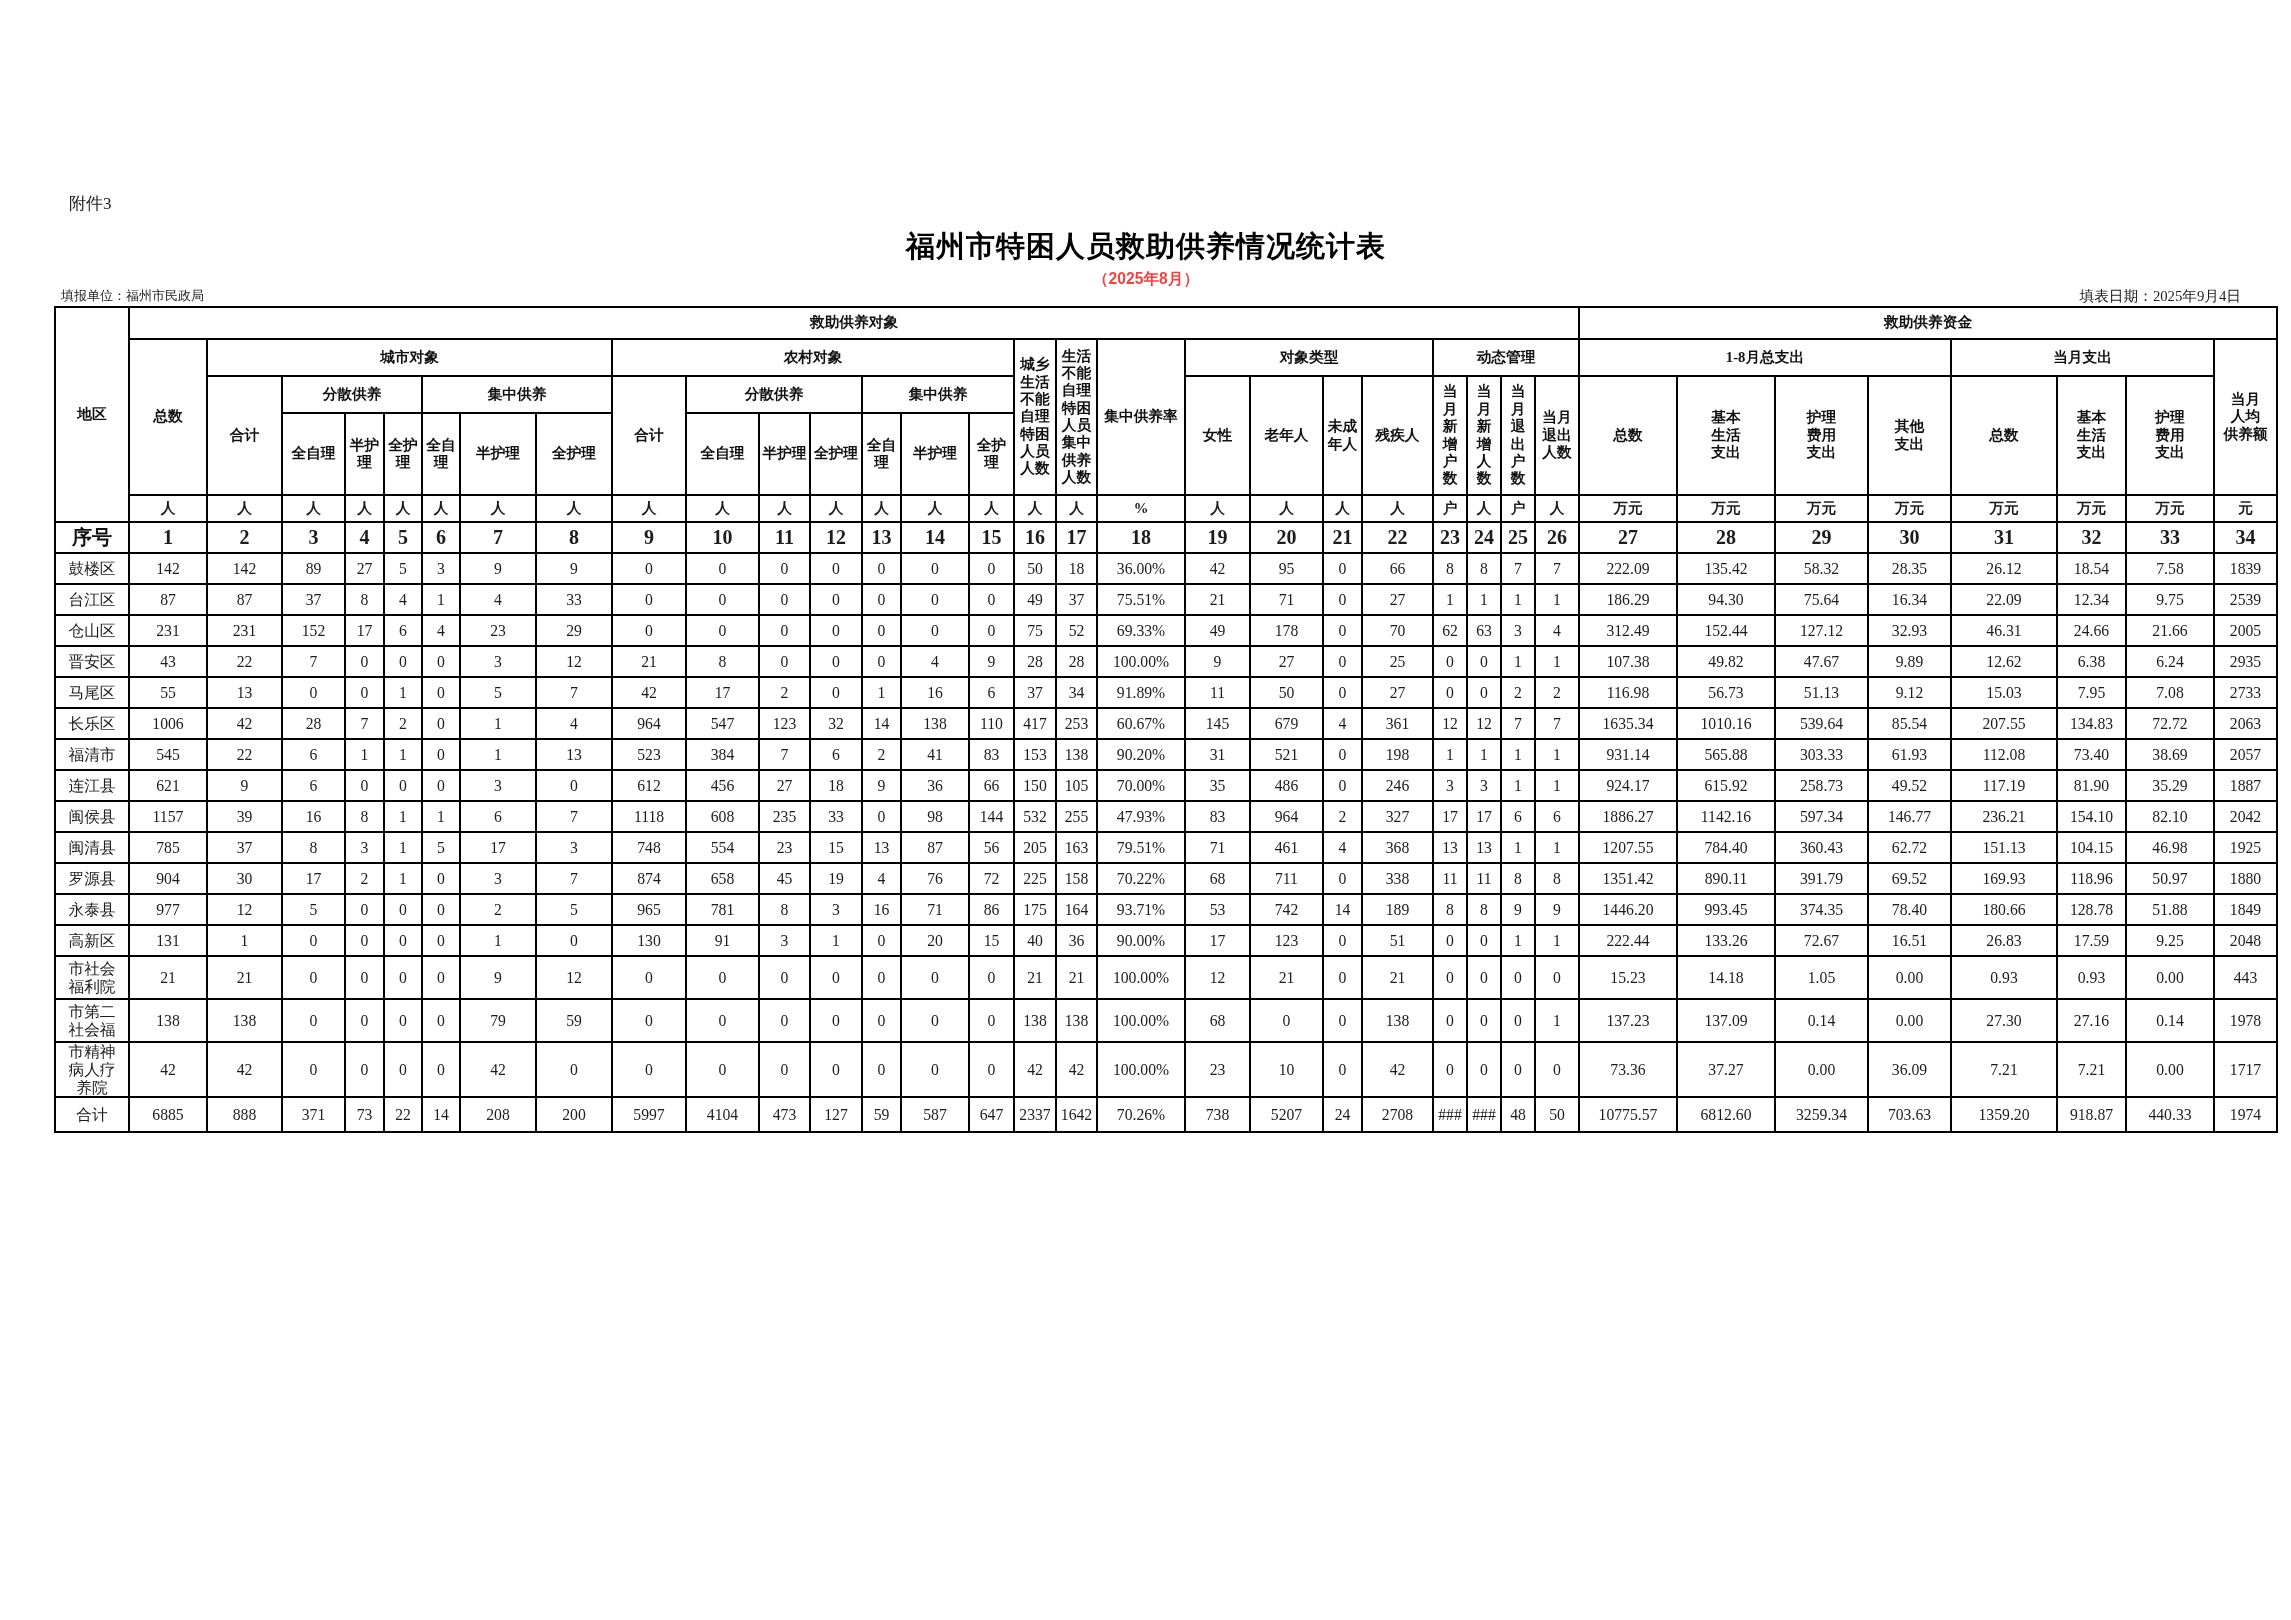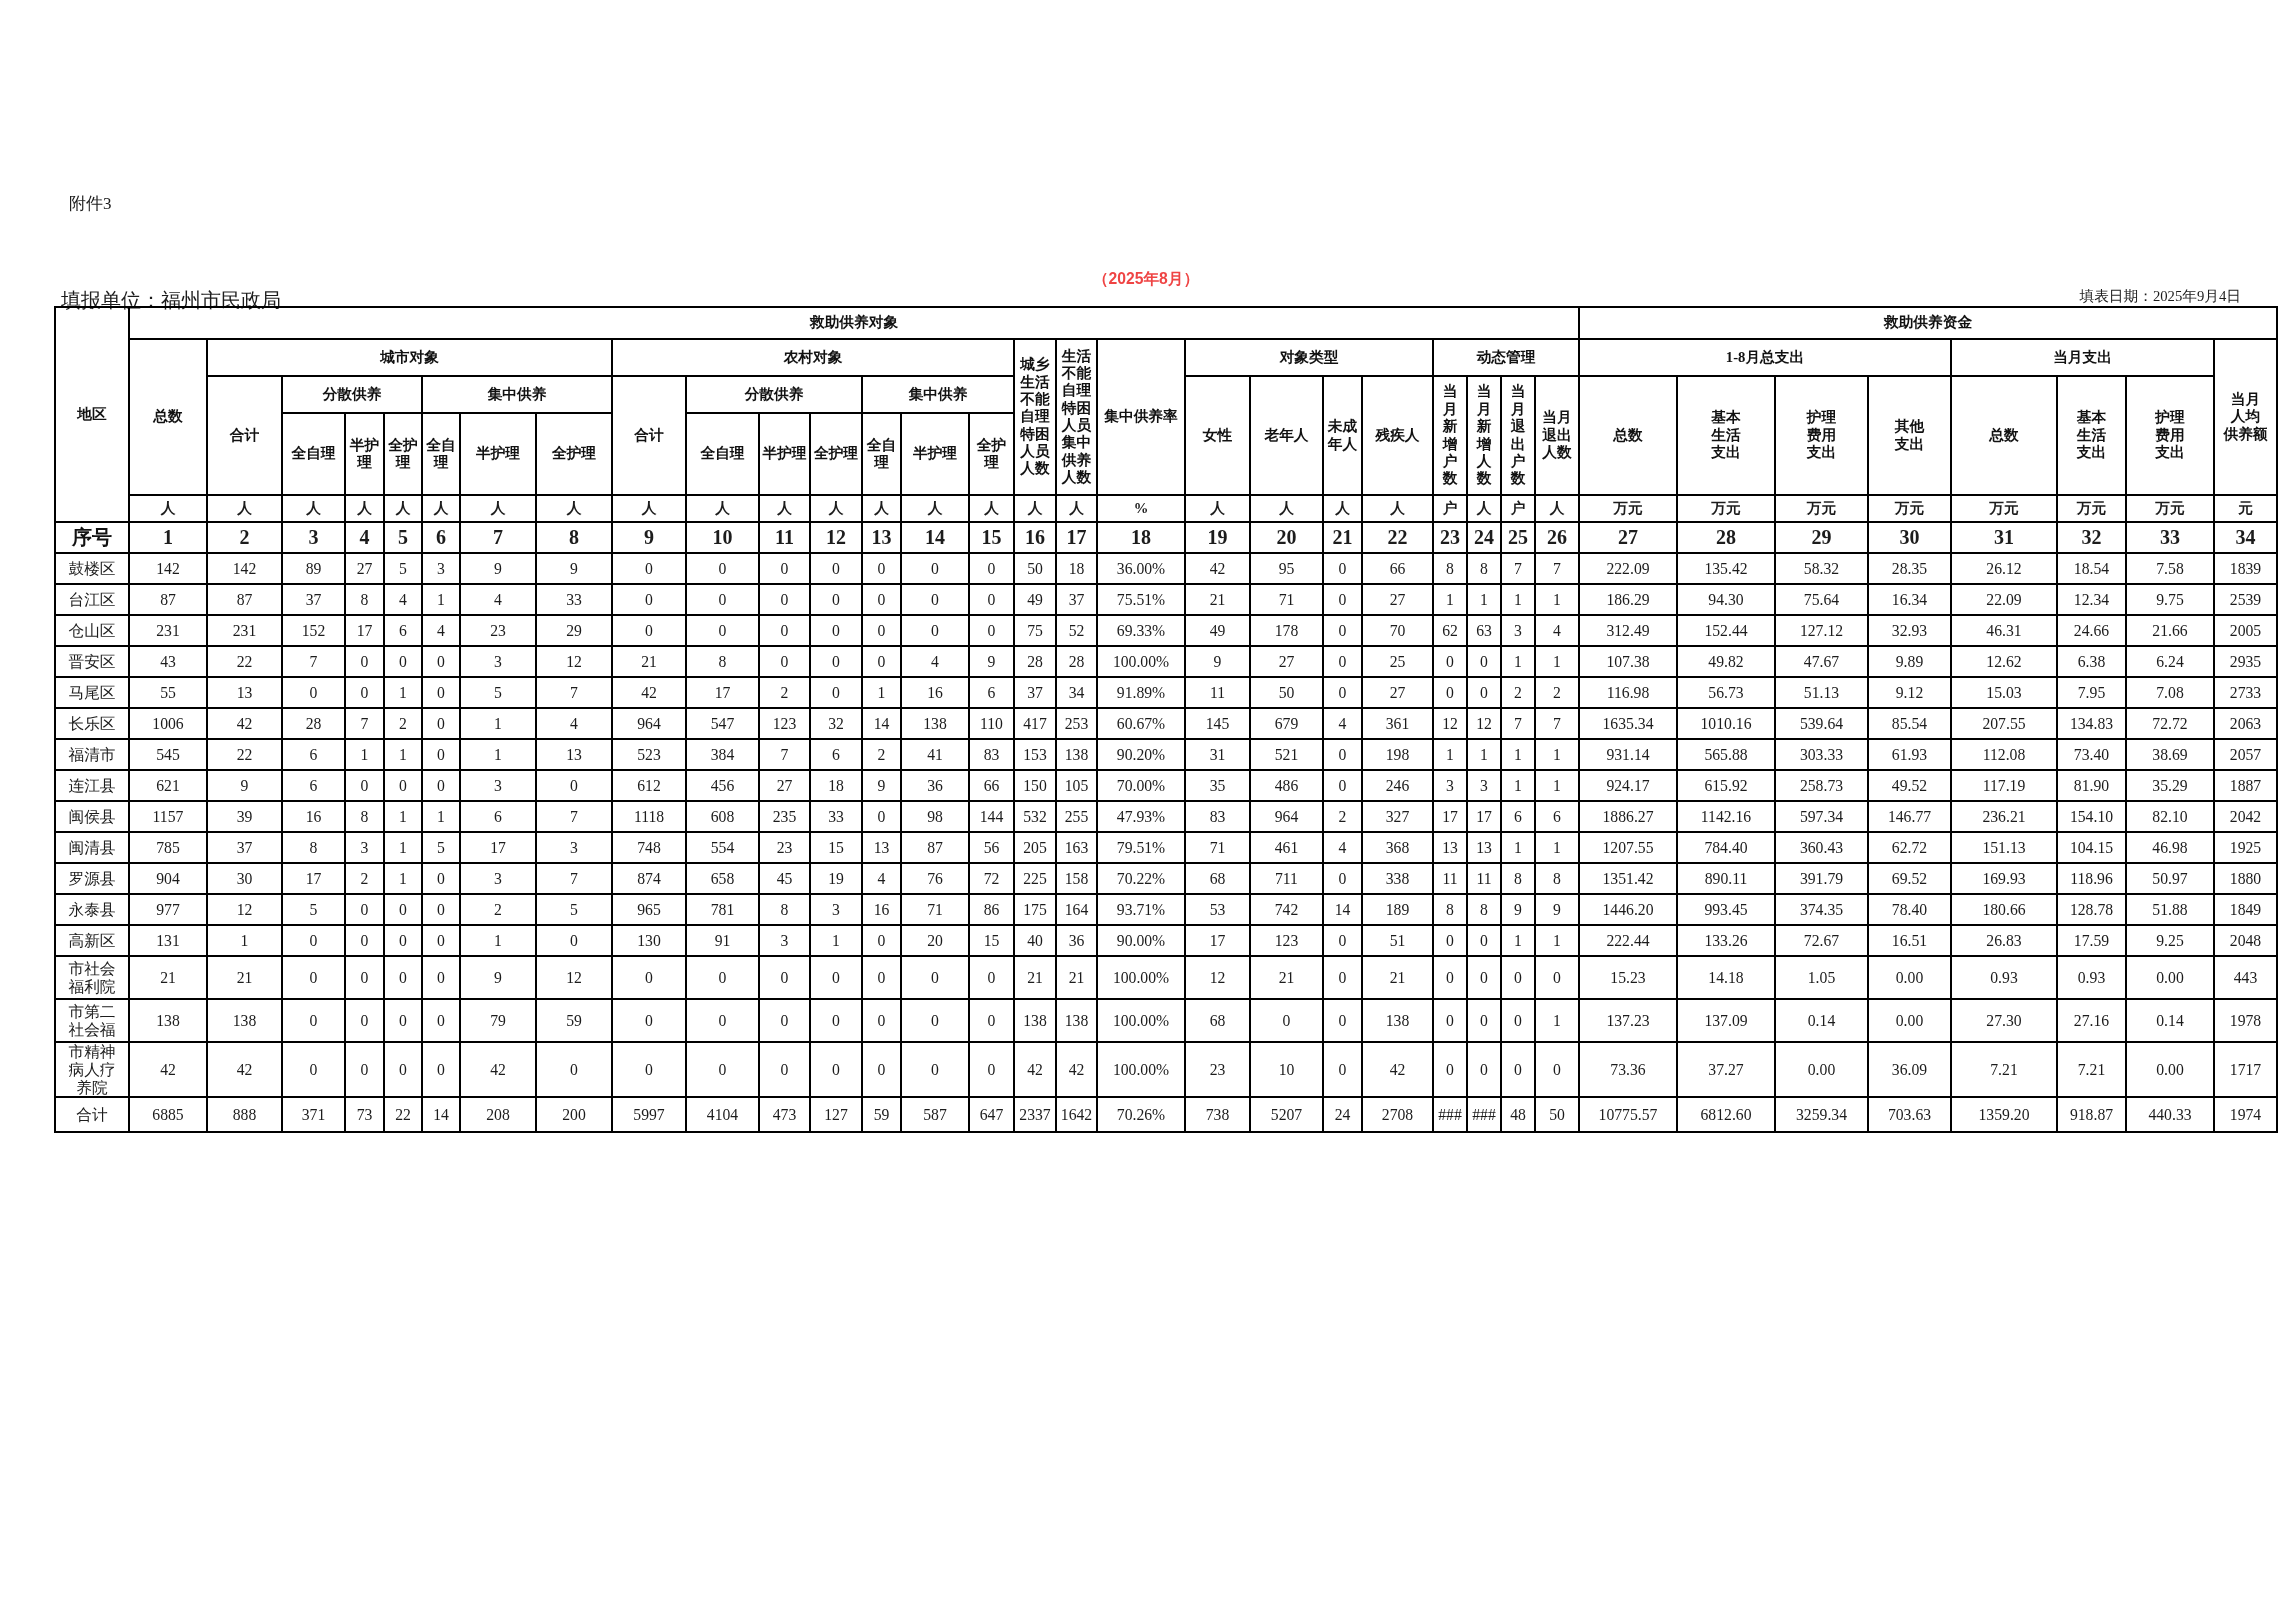--- a/index.html
+++ b/index.html
@@ -32,21 +32,21 @@
     left:0; top:269px; width:2292px;
     text-align:center;
     font-family:"Liberation Sans","DejaVu Sans",sans-serif;
     font-weight:bold;
     font-size:15.7px;
     color:#ef4444;
   }
   .reporting-unit{
     position:absolute;
     left:61px; top:287px;
-    font-size:20px;
+    font-size:13px;
   }
   .fill-date{
     position:absolute;
     right:51px; top:287px;
     font-size:14.7px;
   }
   table.main{
     position:absolute;
     left:54px; top:306px;
     border-collapse:collapse;
@@ -81,20 +81,21 @@
   #table-body tr:nth-child(16){height:51px;}
   #table-body tr:nth-child(17){height:35px;}
   #table-body td{font-size:15.7px;line-height:1.12;}
   #table-body td.region{padding:0 9.8px;font-size:15.7px;font-family:Liberation Serif, serif;}
 </style>
 </head>
 <body>
 
 <div class="sheet">
   <div class="attachment">附件3</div>
+  <div class="title">福州市特困人员救助供养情况统计表</div>
   <div class="subtitle">（2025年8月）</div>
   <div class="reporting-unit">填报单位：福州市民政局</div>
   <div class="fill-date">填表日期：2025年9月4日</div>
 
   <table class="main">
     <colgroup>
       <col style="width:74px">
         <col style="width:78px">
         <col style="width:75px">
         <col style="width:63px">

